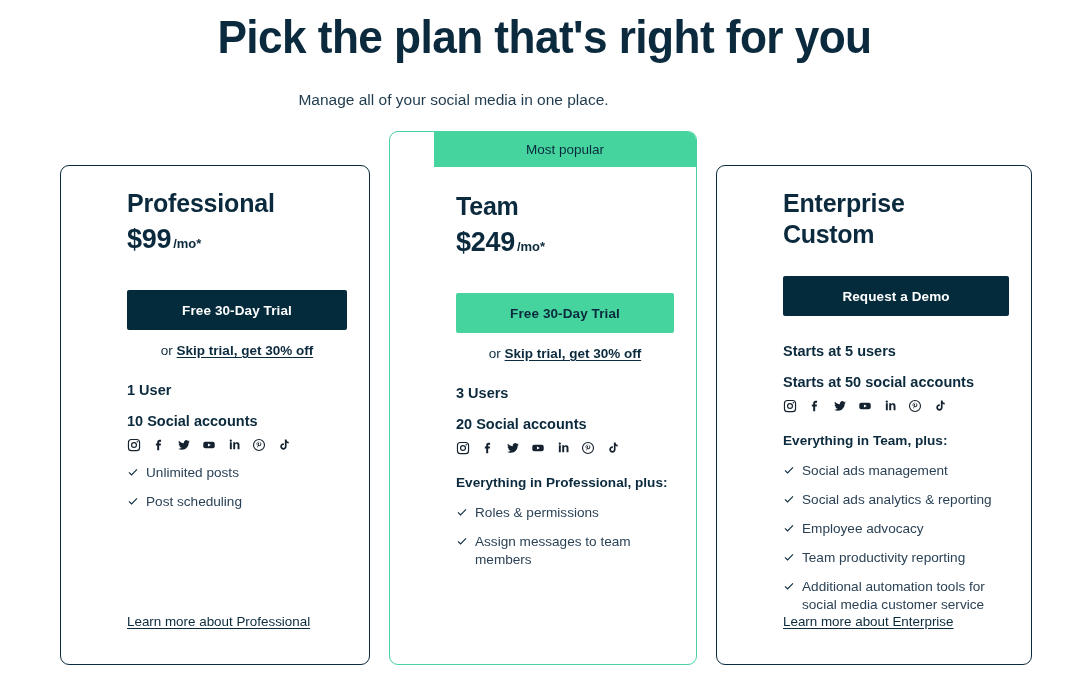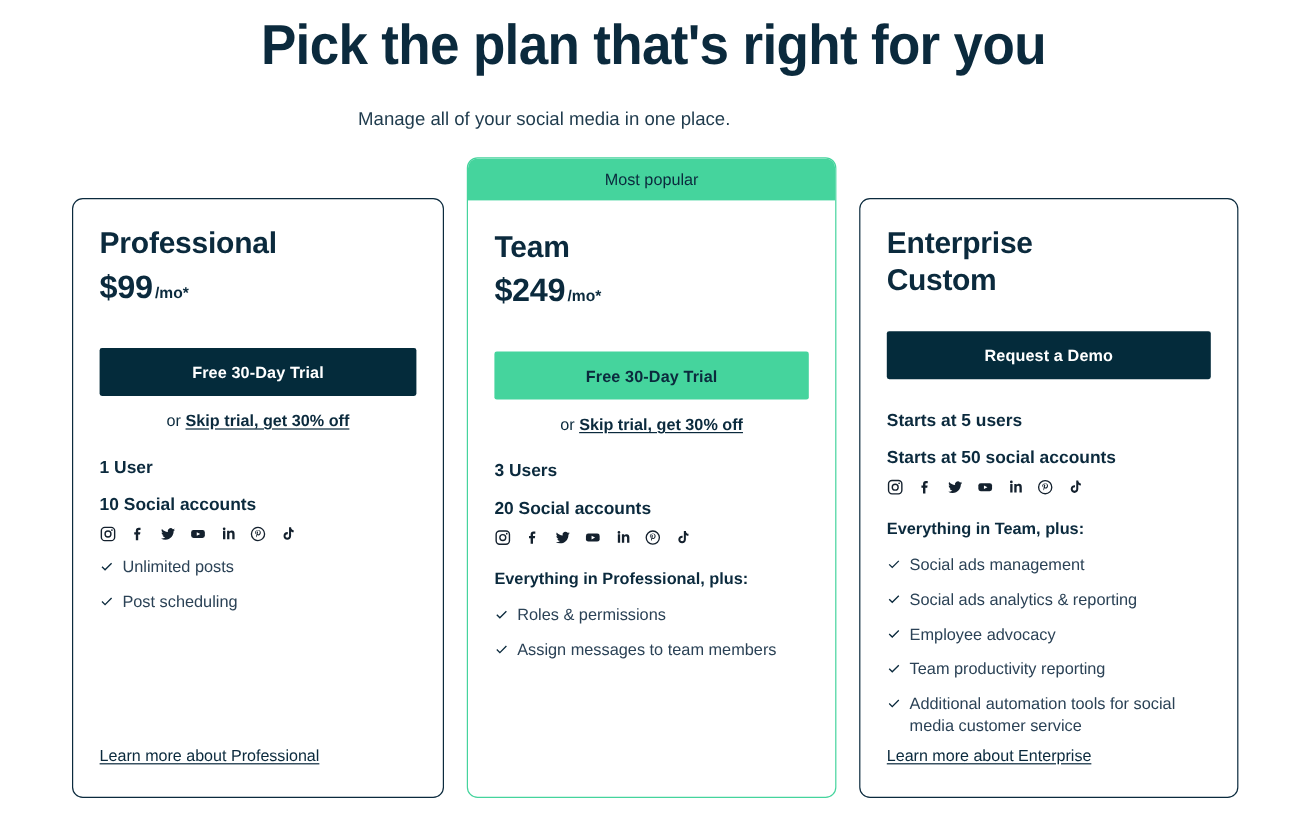--- a/index.html
+++ b/index.html
@@ -30,20 +30,21 @@
   }
 
   
   .card {
     position: absolute;
     background: #ffffff;
     border: 1.6px solid #0b2a3d;
     border-radius: 9px;
     top: 165px;
     height: 500px;
+    padding-left: 44px;
   }
   .card.c1 { left: 60px;  width: 310px; }
   .card.c2 {
     left: 389px; width: 308px;
     top: 131px; height: 534px;
     border-color: #45d49d;
     overflow: hidden;
   }
   .card.c3 { left: 716px; width: 316px; }
 
@@ -120,21 +121,21 @@
     font-size: 13.6px; line-height: 18px;
     color: #2b4256;
     margin-bottom: 11px;
   }
   .features li .tick {
     position: absolute; left: 0; top: 1px;
     width: 12px; height: 12px; color: #0b2a3d;
   }
 
   .learn-link {
-    position: absolute; left: 22px; bottom: 27px;
+    position: absolute; left: 22px; bottom: 35px;
     font-size: 13.4px; color: #0b2a3d;
     text-decoration: underline; text-underline-offset: 2px;
   }
 </style>
 </head>
 <body>
 
 <div class="page">
 
   <h1 class="hero-title">Pick the plan that's right for you</h1>

